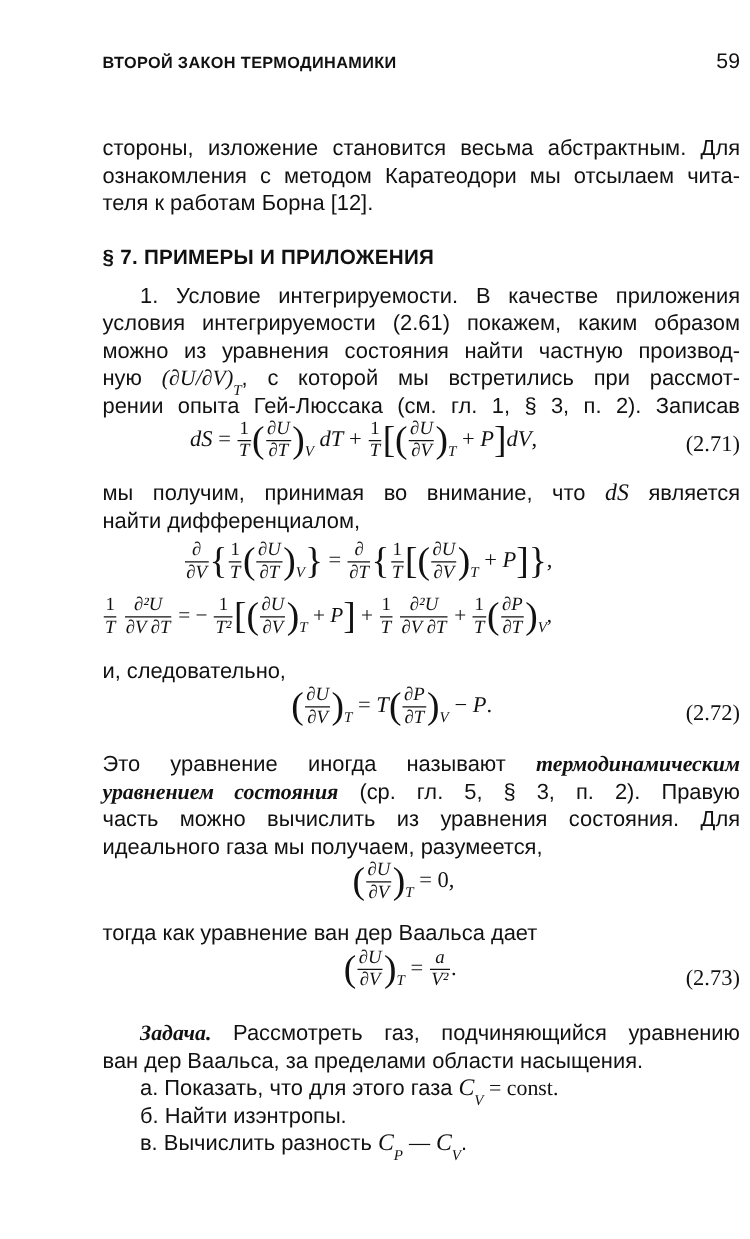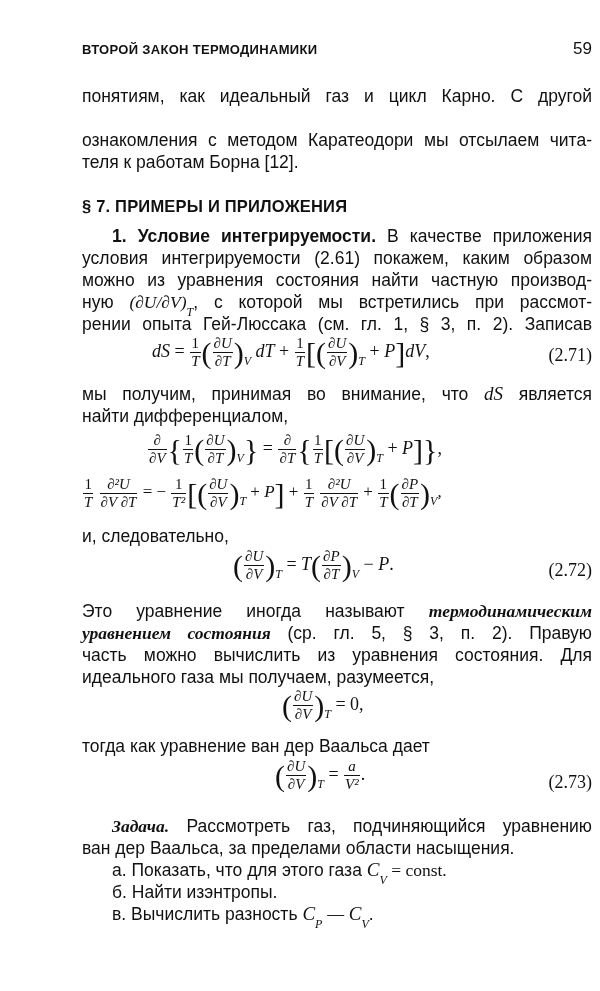--- a/index.html
+++ b/index.html
@@ -10,21 +10,21 @@
   .running-head { position: absolute; left: 0; top: 0; font-family: "Liberation Sans", sans-serif;
                   font-weight: bold; font-size: 13px; letter-spacing: 0.3px; }
   .page-number { position: absolute; right: 0; top: -3px; font-family: "Liberation Sans", sans-serif;
                  font-size: 17px; }
   .line { position: absolute; left: 45px; width: 510px; font-family: "Liberation Sans Narrow", "Liberation Sans", sans-serif;
           font-size: 17.5px; line-height: 22px; white-space: nowrap; text-align: justify; text-align-last: justify; }
   .line.last { text-align-last: left; }
   .line.indent { left: 75px; width: 480px; }
   .sec-title { position: absolute; left: 45px; top: 197px; font-family: "Liberation Sans", sans-serif;
                font-weight: bold; font-size: 16.5px; letter-spacing: 0.2px; }
-  b.bold { font-weight: bold; }
+  b.bold { font-weight: normal; }
   i.it { font-style: italic; font-family: "Liberation Serif", serif; font-weight: bold; }
   .math { font-family: "Liberation Serif", "DejaVu Serif", serif; font-style: italic; }
   .eq { position: absolute; font-family: "Liberation Serif", serif; font-size: 18px; white-space: nowrap; }
   .eq .n { font-style: normal; }
   .eqnum { position: absolute; right: 45px; font-family: "Liberation Serif", serif; font-size: 18px; }
   .frac { display: inline-block; vertical-align: middle; text-align: center; margin: 0 1px; }
   .frac > span { display: block; font-size: 15px; line-height: 17px; padding: 0 1px; }
   .frac > span.num { border-bottom: 1px solid #111; }
   .paren { font-size: 30px; font-style: normal; vertical-align: middle; font-weight: 200; }
   .brace { font-size: 30px; font-style: normal; vertical-align: middle; }
@@ -35,21 +35,21 @@
 </head>
 <body>
 
 <div class="page">
 
   <div class="header">
     <span class="running-head">ВТОРОЙ ЗАКОН ТЕРМОДИНАМИКИ</span>
     <span class="page-number">59</span>
   </div>
 
-  <div class="line" style="top:85px">понятиям, как идеальный газ и цикл Карно. С другой</div>
+  <div class="line" style="top:107px">стороны, изложение становится весьма абстрактным. Для</div>
   <div class="line" style="top:129px">ознакомления с методом Каратеодори мы отсылаем чита-</div>
   <div class="line last" style="top:151px">теля к работам Борна [12].</div>
 
   <div class="sec-title">§ 7. ПРИМЕРЫ И ПРИЛОЖЕНИЯ</div>
 
   <div class="line indent" style="top:225px">
     <b class="bold">1. Условие интегрируемости.</b>
     <span>В качестве приложения</span>
   </div>
   <div class="line" style="top:247px">условия интегрируемости (2.61) покажем, каким образом</div>

